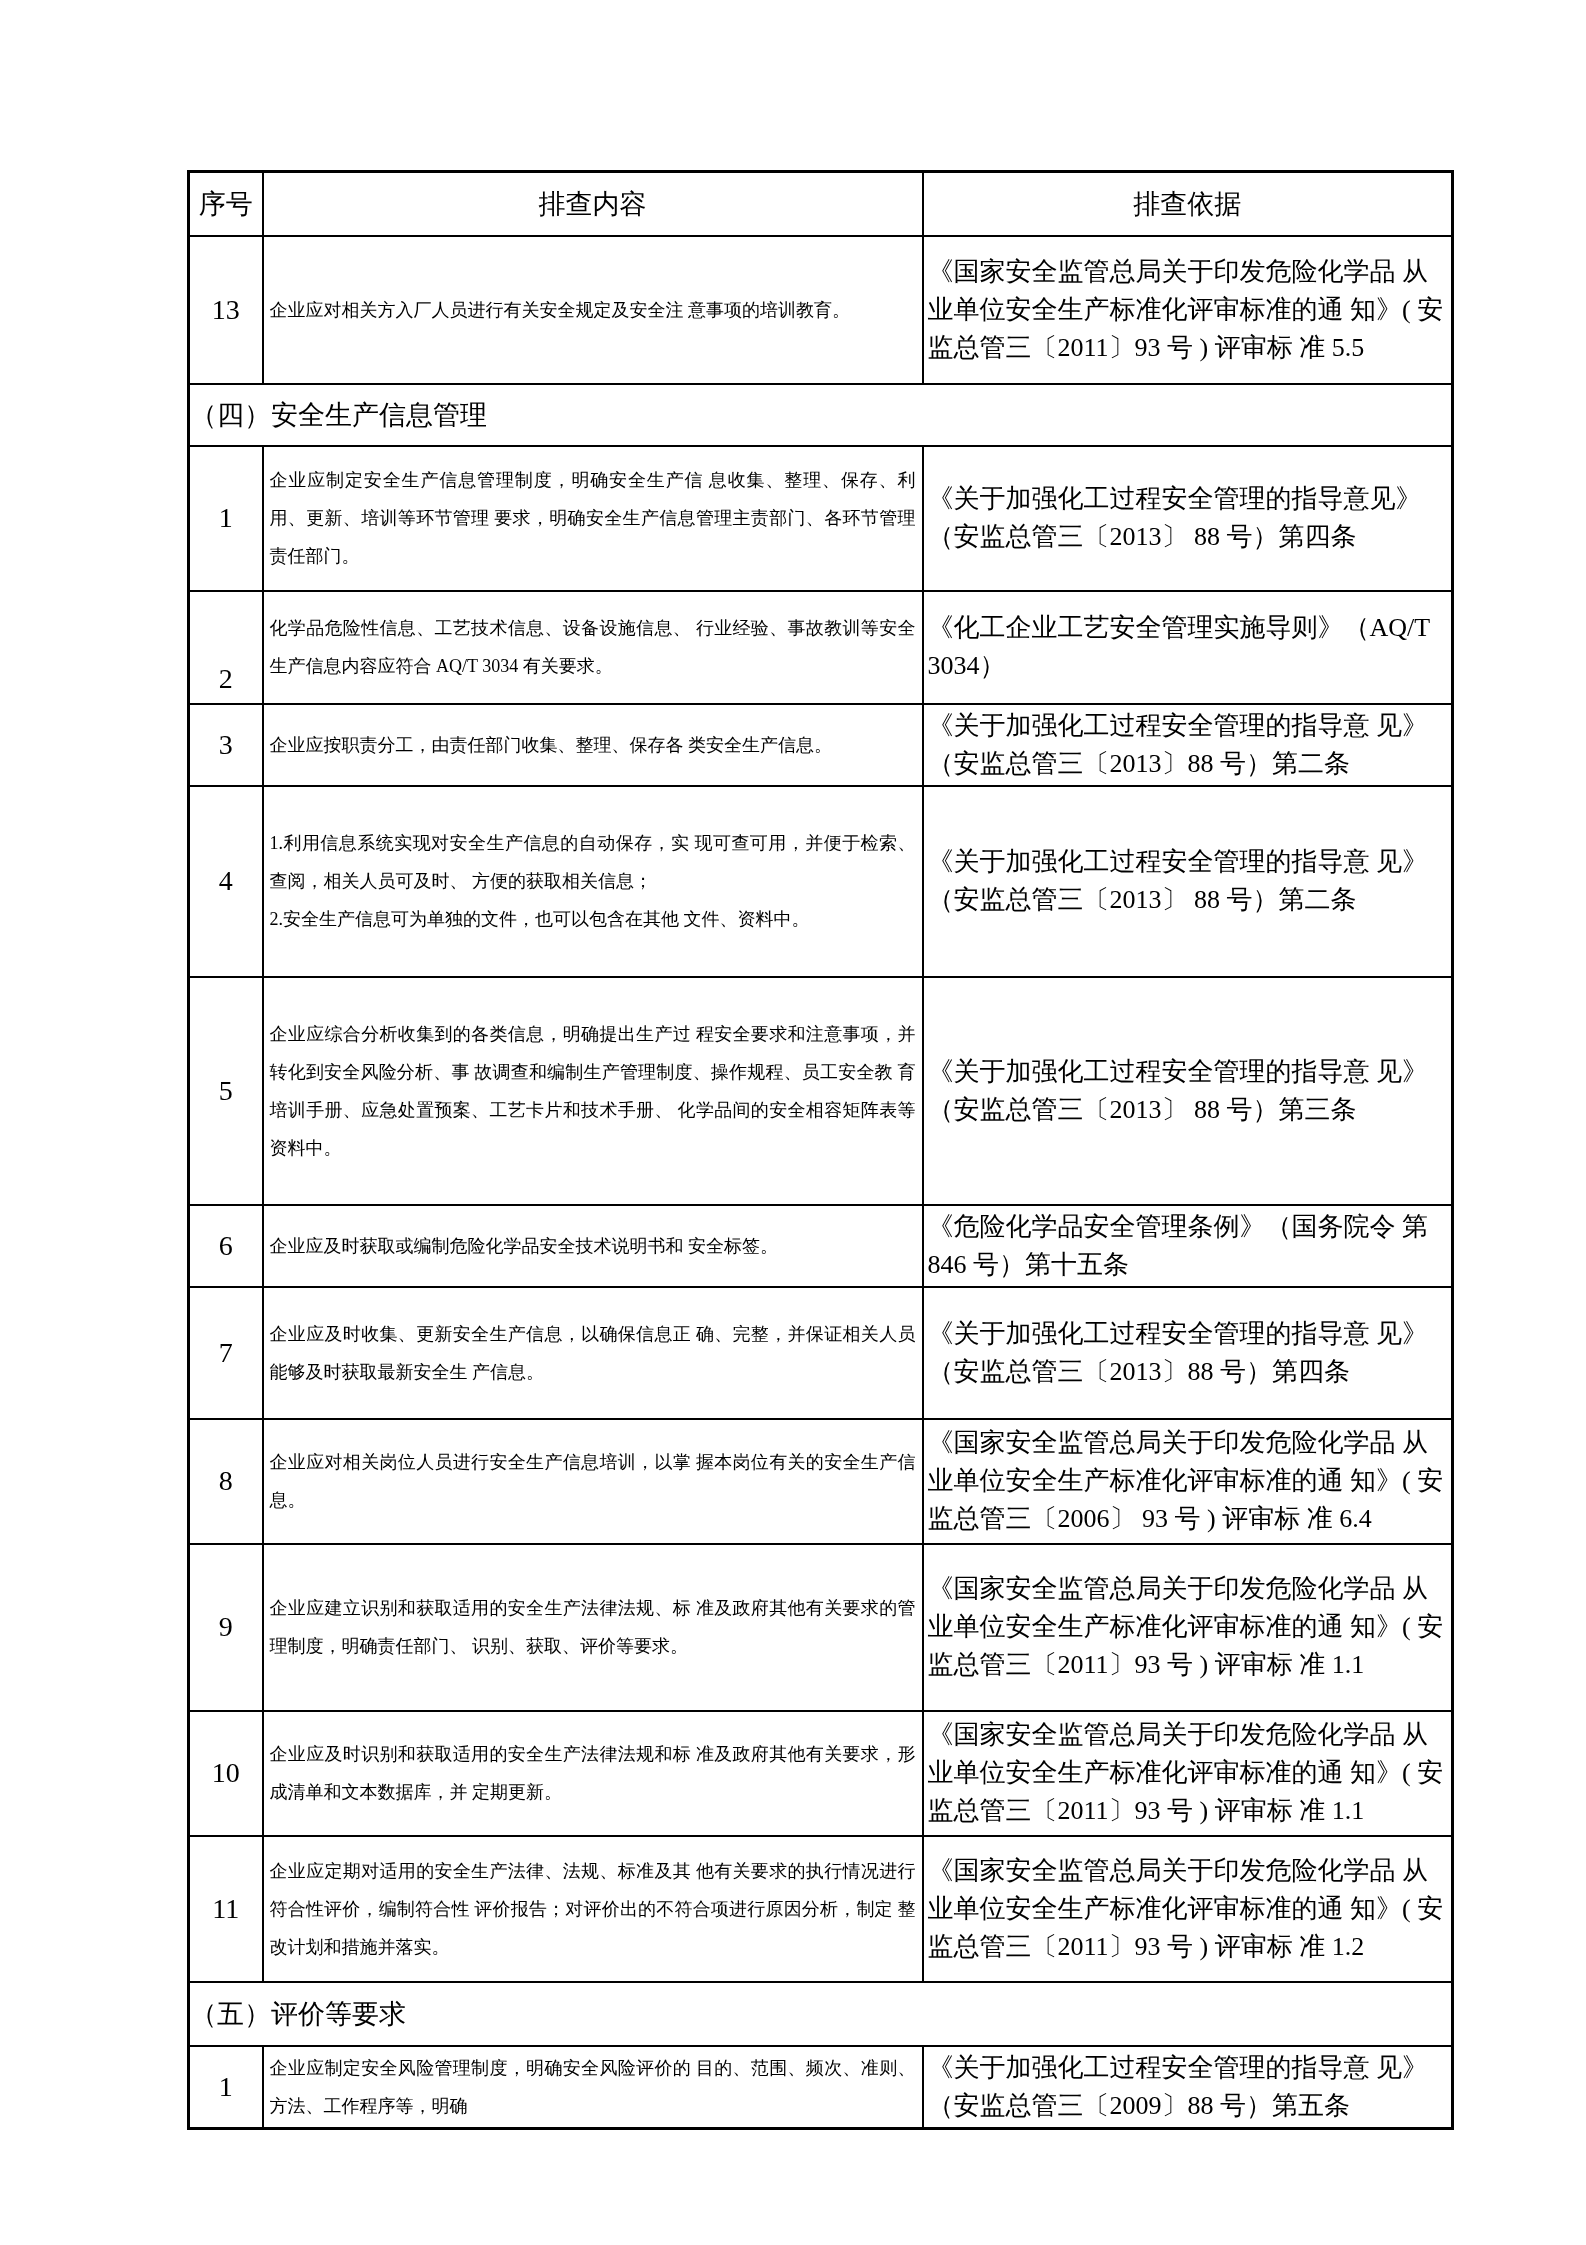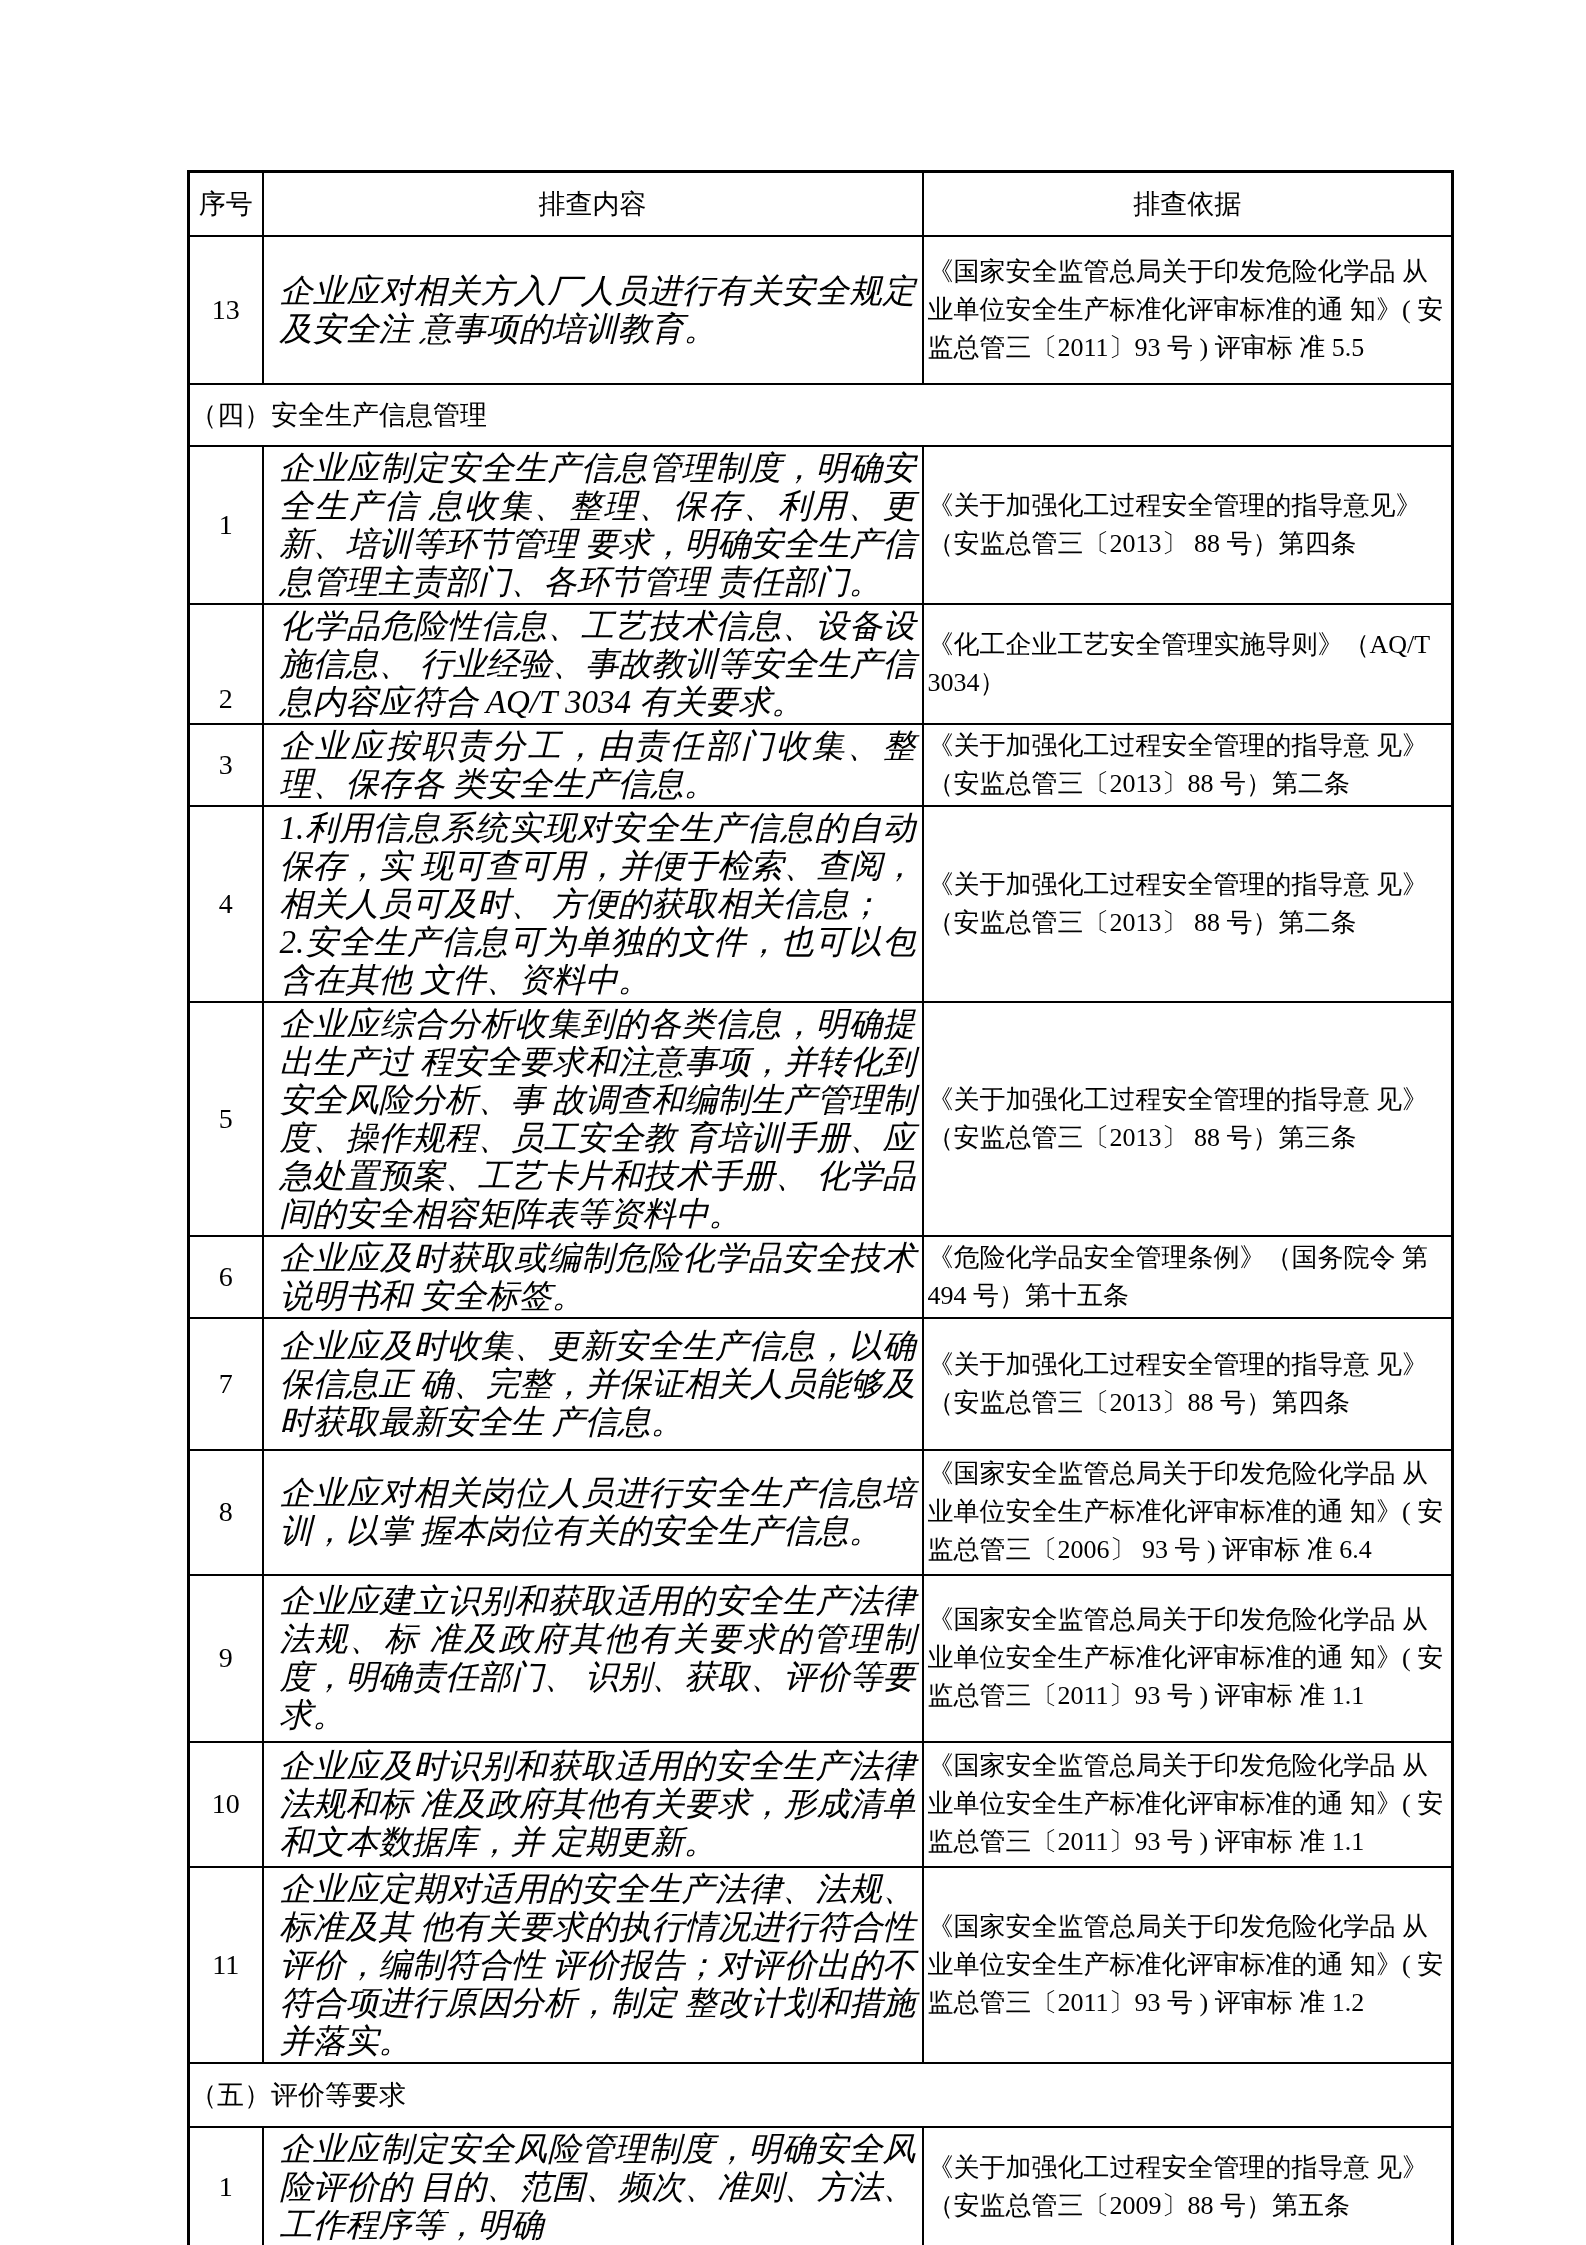--- a/index.html
+++ b/index.html
@@ -30,27 +30,26 @@
     padding:0;
   }
   td.cell-num {
     text-align:center;
     vertical-align:middle;
     font-size:28px;
     padding:4px;
   }
   td.cell-num.num-low { vertical-align:bottom; padding-bottom:8px; }
   td.cell-content {
-    font-size:33px;
+    font-size:18px;
     line-height:38px;
-    padding:2px 6px 2px 16px;
+    padding:2px 6px 2px 6px;
     vertical-align:middle;
     white-space:pre-wrap;
     text-align:justify;
-    font-style:italic;
   }
   td.cell-basis {
     font-size:26px;
     line-height:38px;
     padding:2px 6px 2px 4px;
     vertical-align:middle;
     white-space:pre-wrap;
   }
   td.cell-section {
     text-align:left;
@@ -113,21 +112,21 @@
 
       <tr style="height:228px">
         <td class="cell-num">5</td>
         <td class="cell-content">企业应综合分析收集到的各类信息，明确提出生产过 程安全要求和注意事项，并转化到安全风险分析、事 故调查和编制生产管理制度、操作规程、员工安全教 育培训手册、应急处置预案、工艺卡片和技术手册、 化学品间的安全相容矩阵表等资料中。</td>
         <td class="cell-basis">《关于加强化工过程安全管理的指导意 见》（安监总管三〔2013〕 88 号）第三条</td>
       </tr>
 
       <tr style="height:75px">
         <td class="cell-num">6</td>
         <td class="cell-content">企业应及时获取或编制危险化学品安全技术说明书和 安全标签。</td>
-        <td class="cell-basis">《危险化学品安全管理条例》（国务院令 第 494 号）第十五条</td>
+        <td class="cell-basis">《危险化学品安全管理条例》（国务院令 第 846 号）第十五条</td>
       </tr>
 
       <tr style="height:132px">
         <td class="cell-num">7</td>
         <td class="cell-content">企业应及时收集、更新安全生产信息，以确保信息正 确、完整，并保证相关人员能够及时获取最新安全生 产信息。</td>
         <td class="cell-basis">《关于加强化工过程安全管理的指导意 见》（安监总管三〔2013〕88 号）第四条</td>
       </tr>
 
       <tr style="height:125px">
         <td class="cell-num">8</td>

